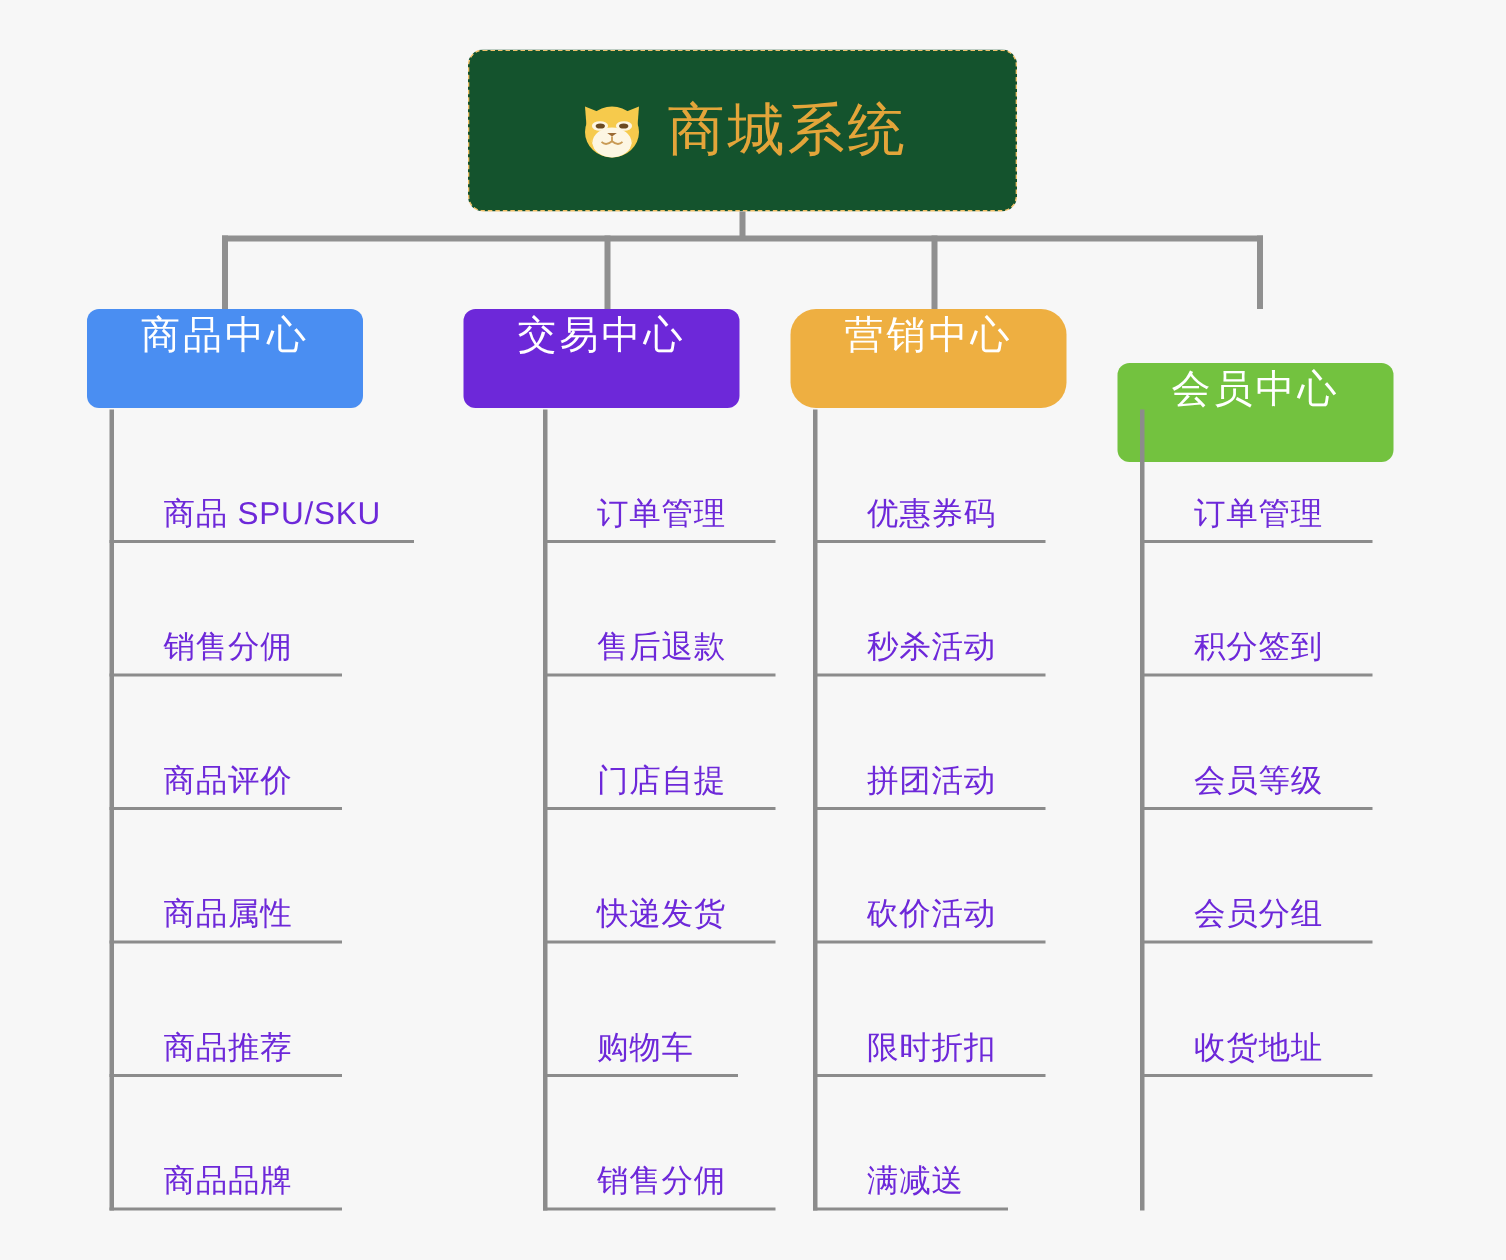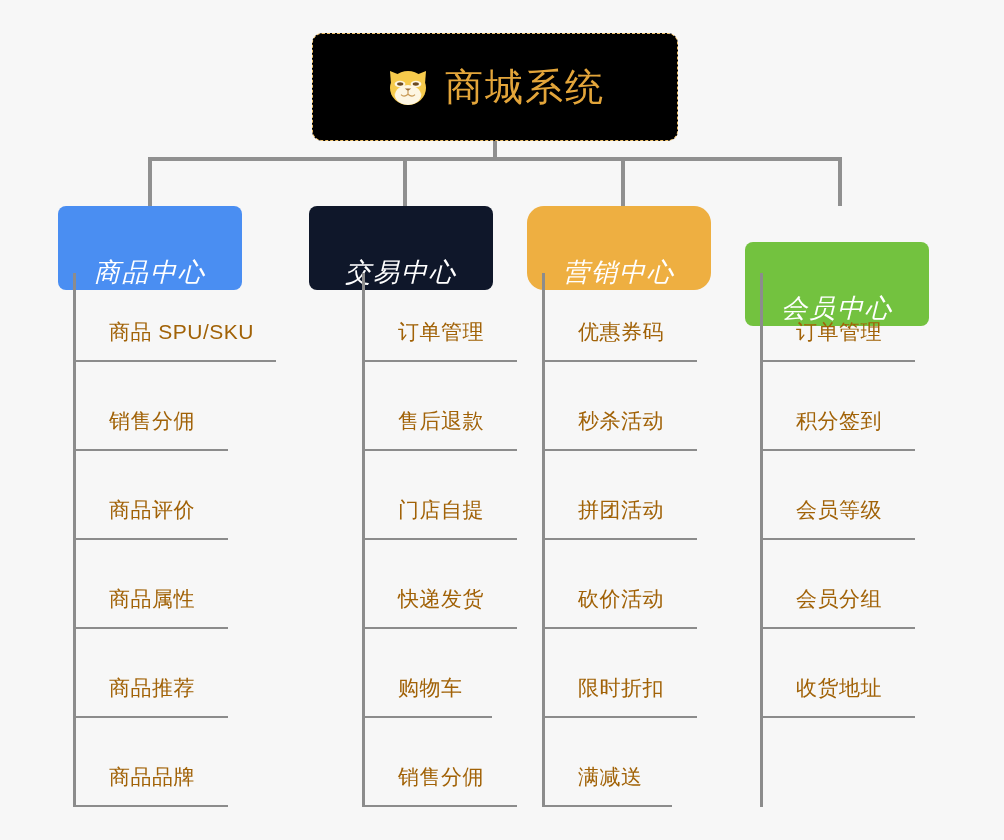--- a/index.html
+++ b/index.html
@@ -56,31 +56,30 @@
   .conn {
     position: absolute;
     background: #909090;
   }
   .conn-v { width: 4px; }
   .conn-h { height: 4px; }
 
   
   .cat-header {
     position: absolute;
-    height: 84px;
+    height: 66px;
     border-radius: 8px;
     display: flex;
-    align-items: flex-end;
+    align-items: flex-start;
     justify-content: center;
     color: #ffffff;
     font-size: 26px;
     letter-spacing: 2px;
     box-sizing: border-box;
     white-space: nowrap;
-    font-style: italic;
   }
 
   
   .leaf-col {
     position: absolute;
     top: 273px;
     width: 230px;
   }
   .leaf-spine {
     position: absolute;
@@ -92,40 +91,40 @@
   .leaf-item {
     position: relative;
     height: 89px;
     box-sizing: border-box;
     display: flex;
     align-items: flex-end;
     padding-left: 36px;
   }
   .leaf-label {
     font-size: 21px;
-    color: #a16207;
+    color: #6d28d9;
     line-height: 1;
-    padding-bottom: 20px;
+    padding-bottom: 9px;
     white-space: nowrap;
     letter-spacing: 0.5px;
   }
   .leaf-rule {
     position: absolute;
     left: 0;
     bottom: 0;
     height: 2px;
     background: #8c8c8c;
   }
 </style>
 </head>
 <body style="background: rgb(247, 247, 247);">
 
 <div id="canvas">
 
-  <div class="root-node" style="border-color: rgb(240, 192, 106); background: #000000;">
+  <div class="root-node" style="border-color: rgb(240, 192, 106); background: #14532d;">
     <span class="root-icon">
       <svg width="46" height="46" viewBox="0 0 46 46" xmlns="http://www.w3.org/2000/svg">
 
         <path d="M5 7 L6 20 L15 11 Z" fill="#f6ca4c"></path>
         <path d="M41 7 L40 20 L31 11 Z" fill="#f6ca4c"></path>
 
         <ellipse cx="23" cy="24" rx="18" ry="17" fill="#f6ca4c"></ellipse>
 
         <path d="M9 27 a14 13 0 0 0 28 0 a14 11 0 0 1 -28 0 Z" fill="#fdf6e3"></path>
         <ellipse cx="23" cy="31" rx="13" ry="10" fill="#fdf6e3"></ellipse>
@@ -148,21 +147,21 @@
   <div class="conn conn-v" style="left: 493px; top: 141px; height: 18px; background: rgb(144, 144, 144);"></div>
   <div class="conn conn-h" style="left: 148px; top: 157px; width: 694px; background: rgb(144, 144, 144);"></div>
   <div class="conn conn-v" style="left: 148px; top: 157px; height: 49px; background: rgb(144, 144, 144);"></div>
   <div class="conn conn-v" style="left: 403px; top: 157px; height: 49px; background: rgb(144, 144, 144);"></div>
   <div class="conn conn-v" style="left: 621px; top: 157px; height: 49px; background: rgb(144, 144, 144);"></div>
   <div class="conn conn-v" style="left: 838px; top: 157px; height: 49px; background: rgb(144, 144, 144);"></div>
 
   <div class="cat-header" style="left: 58px; top: 206px; width: 184px; background: rgb(74, 142, 242);">
     <span>商品中心</span>
   </div>
-  <div class="cat-header" style="left: 309px; top: 206px; width: 184px; background: #0f172a;">
+  <div class="cat-header" style="left: 309px; top: 206px; width: 184px; background: #6d28d9;">
     <span>交易中心</span>
   </div>
   <div class="cat-header" style="left: 527px; top: 206px; width: 184px; background: rgb(238, 175, 65); border-radius: 17px;">
     <span>营销中心</span>
   </div>
   <div class="cat-header" style="left: 745px; top: 206px; width: 184px; background: rgb(115, 194, 63); margin-top: 36px;">
     <span>会员中心</span>
   </div>
 
   <div class="leaf-col" style="left:73px;">

